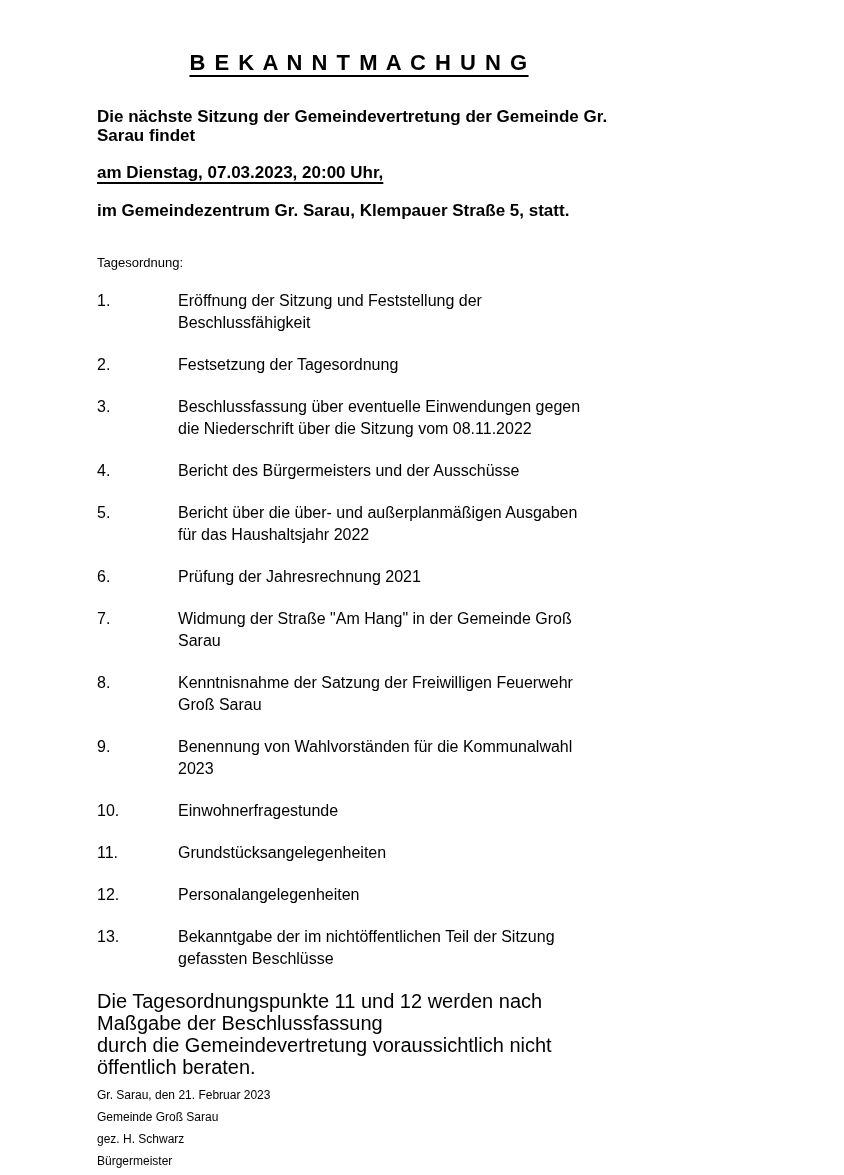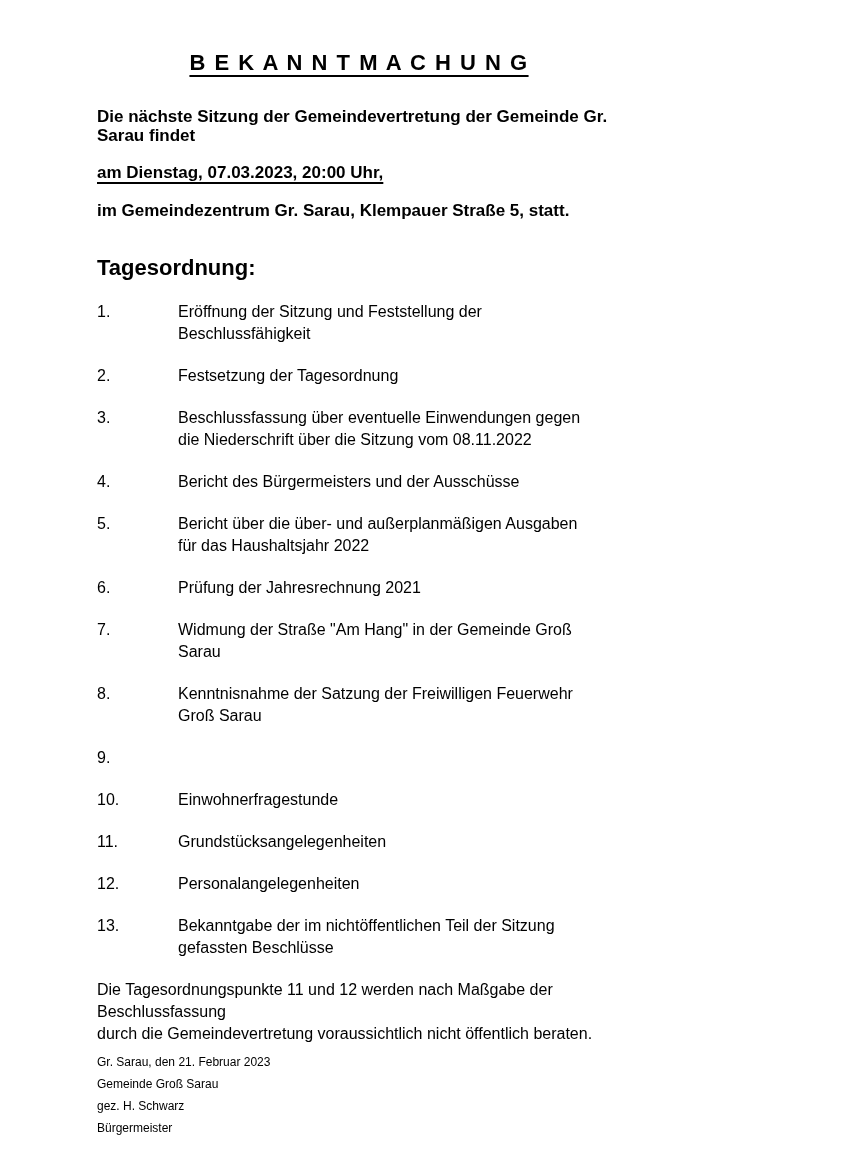--- a/index.html
+++ b/index.html
@@ -38,40 +38,40 @@
     font-weight: bold;
     margin: 0 0 19px 0;
     line-height: 1.1;
   }
   .intro-line.underlined .intro-text {
     text-decoration: underline;
     text-decoration-thickness: 2px;
     text-underline-offset: 4px;
   }
   .agenda-heading {
-    font-size: 22px;
-    font-weight: bold;
+    font-size: 13px;
+    font-weight: normal;
     margin: 34px 0 20px 0;
   }
   .agenda-row {
     display: flex;
     font-size: 16px;
     line-height: 22px;
     margin-bottom: 20px;
   }
   .agenda-num {
     flex: 0 0 81px;
   }
   .agenda-text {
     flex: 1 1 auto;
     max-width: 540px;
     white-space: pre-line;
   }
   .note {
-    font-size: 16px;
+    font-size: 20px;
     line-height: 22px;
     margin: 18px 0 0 0;
     white-space: pre-line;
   }
   .signature {
     margin-top: 6px;
     font-size: 12px;
     line-height: 22px;
   }
   .signature div {
@@ -124,20 +124,22 @@
       <span class="agenda-text">Widmung der Straße "Am Hang" in der Gemeinde Groß
 Sarau</span>
     </div>
     <div class="agenda-row">
       <span class="agenda-num">8.</span>
       <span class="agenda-text">Kenntnisnahme der Satzung der Freiwilligen Feuerwehr
 Groß Sarau</span>
     </div>
     <div class="agenda-row">
       <span class="agenda-num">9.</span>
+      <span class="agenda-text">Benennung von Wahlvorständen für die Kommunalwahl
+2023</span>
     </div>
     <div class="agenda-row">
       <span class="agenda-num">10.</span>
       <span class="agenda-text">Einwohnerfragestunde</span>
     </div>
     <div class="agenda-row">
       <span class="agenda-num">11.</span>
       <span class="agenda-text">Grundstücksangelegenheiten</span>
     </div>
     <div class="agenda-row">

